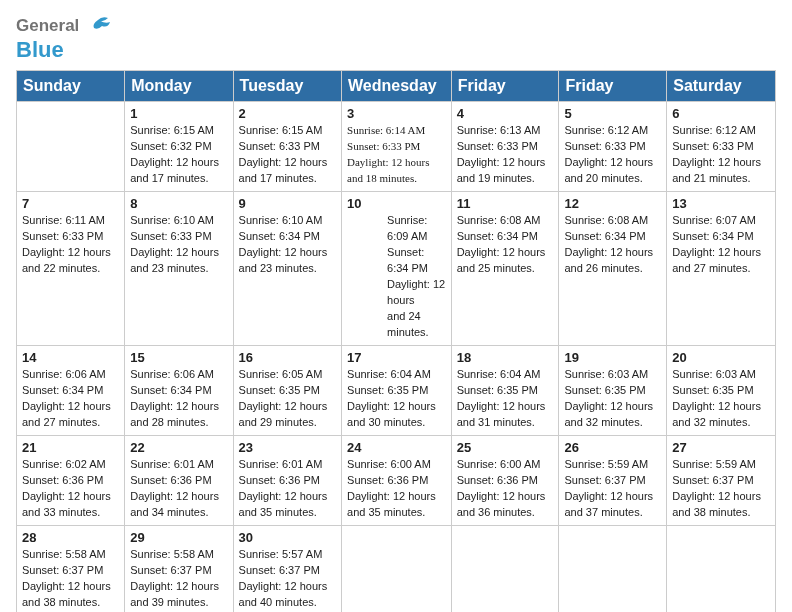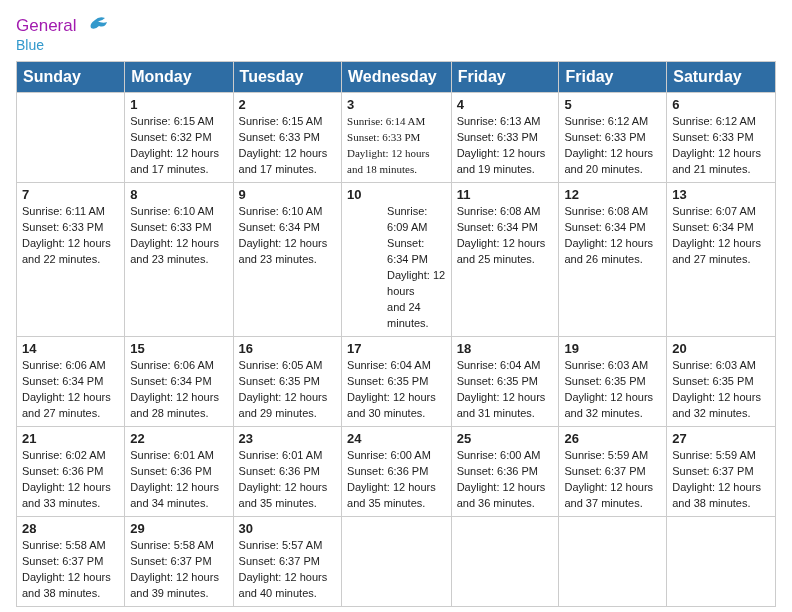--- a/index.html
+++ b/index.html
@@ -77,26 +77,26 @@
       background: #f9f9f9;
     }
   </style>
 </head>
 <body>
 
 <div class="header">
   <div class="logo">
     <div class="logo-row">
       <div>
-        <div style="font-size:17px;font-weight:normal;color:#a21caf;line-height:1.1;">General
+        <div style="font-size:17px;font-weight:bold;color:#737373;line-height:1.1;">General
           <svg width="28" height="22" viewBox="0 0 28 22" style="vertical-align:middle;display:inline-block;">
             <path d="M14 4 Q18 0 24 2 Q20 6 16 5 Q22 8 26 6 Q24 12 18 10 Q14 14 10 12 Q8 8 14 4Z" fill="#3399cc"></path>
           </svg>
         </div>
-        <div style="font-size:14px;font-weight:normal;color:#3399cc;line-height:1.1;">Blue</div>
+        <div style="font-size:22px;font-weight:bold;color:#3399cc;line-height:1.1;">Blue</div>
       </div>
     </div>
   </div>
   <div class="title-block">
     <div class="month-title"></div>
     <div class="location"></div>
   </div>
 </div>
 
 <table class="calendar">

